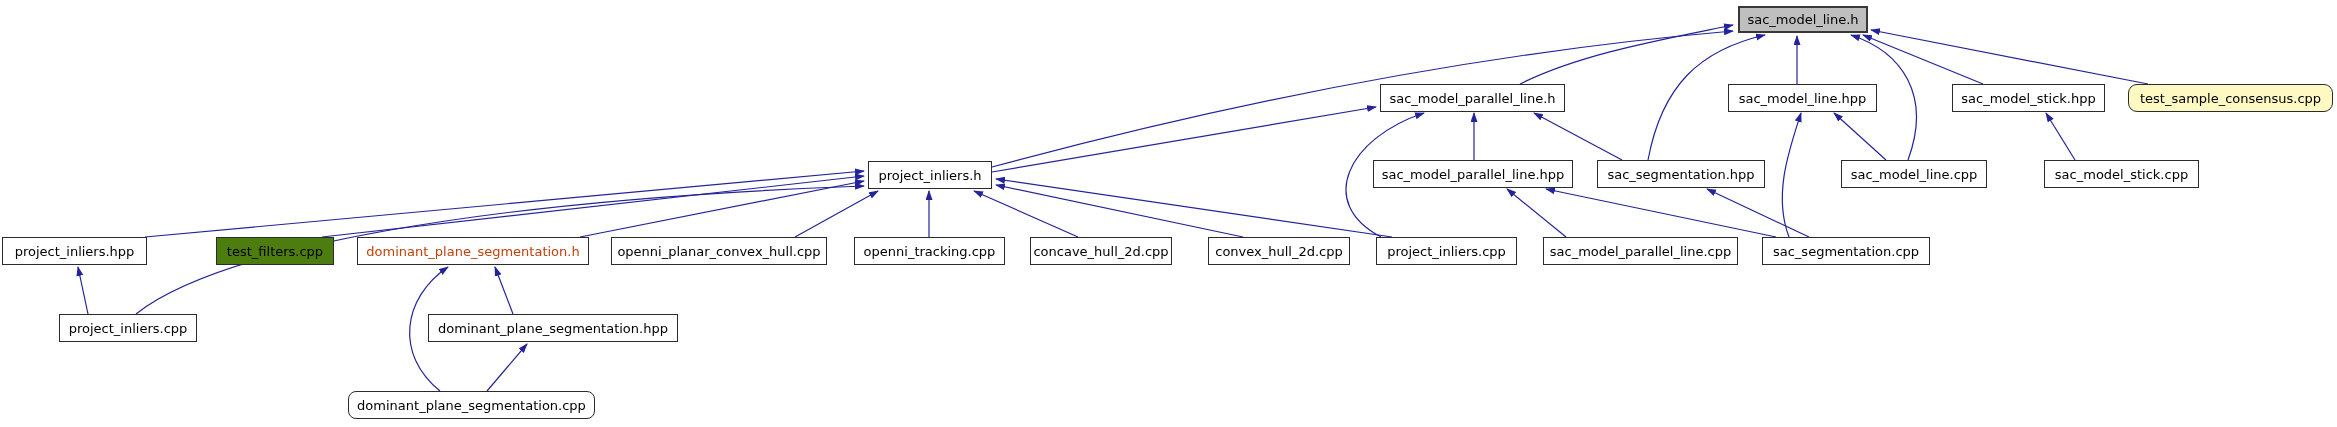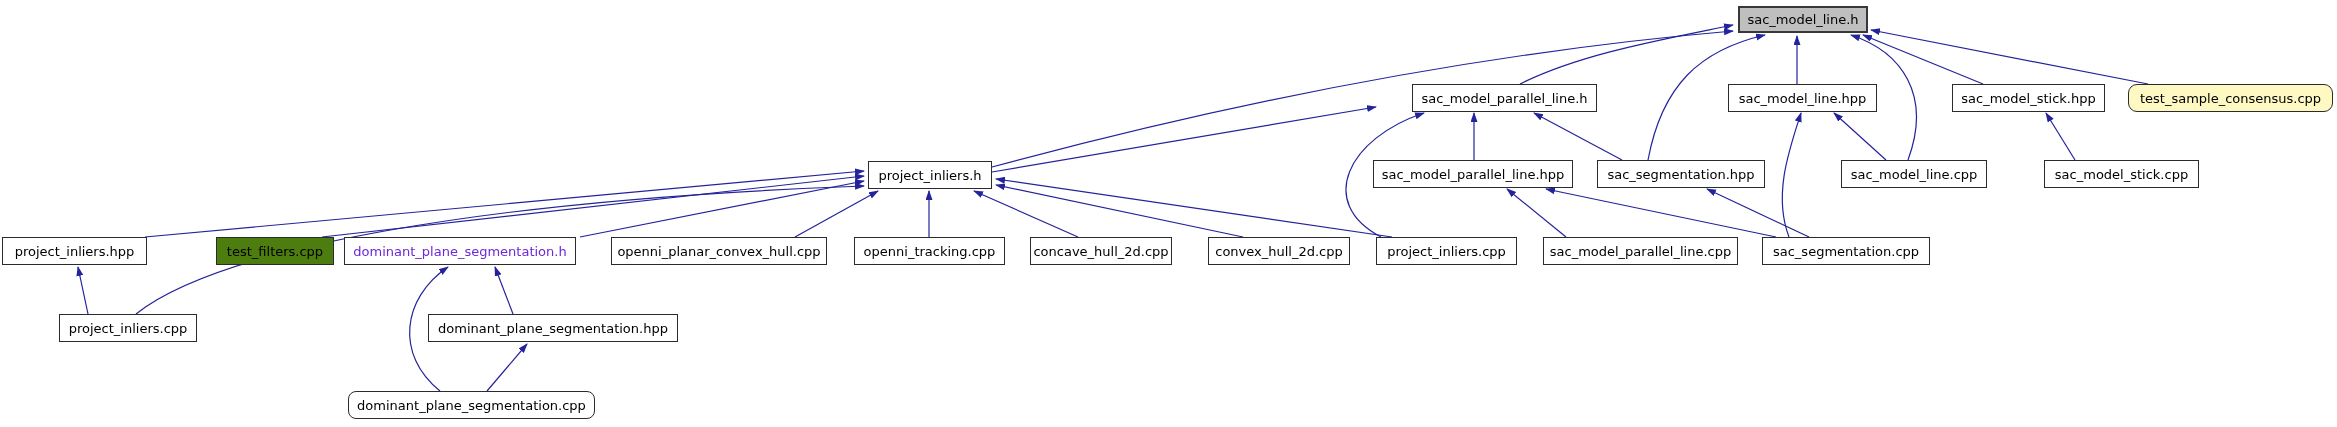--- a/index.html
+++ b/index.html
@@ -87,32 +87,32 @@
         <path d="M 1392,237 L 996,179" class="edge-path" stroke="#23239b" marker-end="url(#arrowhead)"></path>
         <path d="M 136,314 C 220,248 480,200 864,186" class="edge-path" stroke="#23239b" marker-end="url(#arrowhead)"></path>
         <path d="M 88,314 L 78,267" class="edge-path" stroke="#23239b" marker-end="url(#arrowhead)"></path>
         <path d="M 513,314 L 495,267" class="edge-path" stroke="#23239b" marker-end="url(#arrowhead)"></path>
         <path d="M 440,391 C 395,355 402,298 448,267" class="edge-path" stroke="#23239b" marker-end="url(#arrowhead)"></path>
         <path d="M 487,391 L 527,344" class="edge-path" stroke="#23239b" marker-end="url(#arrowhead)"></path>
       </g>
   </svg>
   <div id="node-layer">
       <div class="graph-node root" style="left: 1738px; top: 6px; width: 130px; height: 27px; border-color: rgb(56, 56, 56); background: rgb(191, 191, 191); color: rgb(0, 0, 0);">sac_model_line.h</div>
-      <div class="graph-node" style="left: 1380px; top: 84px; width: 185px; height: 28px; border-color: rgb(43, 43, 43); background: rgb(255, 255, 255); color: rgb(0, 0, 0); margin-left: 32px;">sac_model_parallel_line.h</div>
+      <div class="graph-node" style="left: 1380px; top: 84px; width: 185px; height: 28px; border-color: rgb(43, 43, 43); background: rgb(255, 255, 255); color: rgb(0, 0, 0);">sac_model_parallel_line.h</div>
       <div class="graph-node" style="left: 1728px; top: 84px; width: 149px; height: 28px; border-color: rgb(43, 43, 43); background: rgb(255, 255, 255); color: rgb(0, 0, 0);">sac_model_line.hpp</div>
       <div class="graph-node" style="left: 1952px; top: 84px; width: 153px; height: 28px; border-color: rgb(43, 43, 43); background: rgb(255, 255, 255); color: rgb(0, 0, 0);">sac_model_stick.hpp</div>
       <div class="graph-node" style="left: 2128px; top: 84px; width: 205px; height: 28px; border-color: rgb(43, 43, 43); background: #fef9c3; color: rgb(0, 0, 0); border-radius: 9px;">test_sample_consensus.cpp</div>
       <div class="graph-node" style="left: 868px; top: 161px; width: 124px; height: 28px; border-color: rgb(43, 43, 43); background: rgb(255, 255, 255); color: rgb(0, 0, 0);">project_inliers.h</div>
       <div class="graph-node" style="left: 1373px; top: 160px; width: 200px; height: 28px; border-color: rgb(43, 43, 43); background: rgb(255, 255, 255); color: rgb(0, 0, 0);">sac_model_parallel_line.hpp</div>
       <div class="graph-node" style="left: 1597px; top: 160px; width: 168px; height: 28px; border-color: rgb(43, 43, 43); background: rgb(255, 255, 255); color: rgb(0, 0, 0);">sac_segmentation.hpp</div>
       <div class="graph-node" style="left: 1841px; top: 160px; width: 146px; height: 28px; border-color: rgb(43, 43, 43); background: rgb(255, 255, 255); color: rgb(0, 0, 0);">sac_model_line.cpp</div>
       <div class="graph-node" style="left: 2010px; top: 160px; width: 155px; height: 28px; border-color: rgb(43, 43, 43); background: rgb(255, 255, 255); color: rgb(0, 0, 0); margin-left: 34px;">sac_model_stick.cpp</div>
       <div class="graph-node" style="left: 2px; top: 237px; width: 145px; height: 28px; border-color: rgb(43, 43, 43); background: rgb(255, 255, 255); color: rgb(0, 0, 0);">project_inliers.hpp</div>
       <div class="graph-node" style="left: 216px; top: 237px; width: 118px; height: 28px; border-color: rgb(43, 43, 43); background: #4d7c0f; color: rgb(0, 0, 0);">test_filters.cpp</div>
-      <div class="graph-node" style="left: 344px; top: 237px; width: 232px; height: 28px; border-color: rgb(43, 43, 43); background: rgb(255, 255, 255); color: #6d28d9;">dominant_plane_segmentation.h</div>
+      <div class="graph-node" style="left: 357px; top: 237px; width: 232px; height: 28px; border-color: rgb(43, 43, 43); background: rgb(255, 255, 255); color: #c2410c;">dominant_plane_segmentation.h</div>
       <div class="graph-node" style="left: 611px; top: 237px; width: 216px; height: 28px; border-color: rgb(43, 43, 43); background: rgb(255, 255, 255); color: rgb(0, 0, 0);">openni_planar_convex_hull.cpp</div>
       <div class="graph-node" style="left: 854px; top: 237px; width: 151px; height: 28px; border-color: rgb(43, 43, 43); background: rgb(255, 255, 255); color: rgb(0, 0, 0);">openni_tracking.cpp</div>
       <div class="graph-node" style="left: 1030px; top: 237px; width: 142px; height: 28px; border-color: rgb(43, 43, 43); background: rgb(255, 255, 255); color: rgb(0, 0, 0);">concave_hull_2d.cpp</div>
       <div class="graph-node" style="left: 1208px; top: 237px; width: 142px; height: 28px; border-color: rgb(43, 43, 43); background: rgb(255, 255, 255); color: rgb(0, 0, 0);">convex_hull_2d.cpp</div>
       <div class="graph-node" style="left: 1376px; top: 237px; width: 141px; height: 28px; border-color: rgb(43, 43, 43); background: rgb(255, 255, 255); color: rgb(0, 0, 0);">project_inliers.cpp</div>
       <div class="graph-node" style="left: 1543px; top: 237px; width: 195px; height: 28px; border-color: rgb(43, 43, 43); background: rgb(255, 255, 255); color: rgb(0, 0, 0);">sac_model_parallel_line.cpp</div>
       <div class="graph-node" style="left: 1762px; top: 237px; width: 168px; height: 28px; border-color: rgb(43, 43, 43); background: rgb(255, 255, 255); color: rgb(0, 0, 0);">sac_segmentation.cpp</div>
       <div class="graph-node" style="left: 59px; top: 314px; width: 138px; height: 28px; border-color: rgb(43, 43, 43); background: rgb(255, 255, 255); color: rgb(0, 0, 0);">project_inliers.cpp</div>
       <div class="graph-node" style="left: 428px; top: 314px; width: 250px; height: 28px; border-color: rgb(43, 43, 43); background: rgb(255, 255, 255); color: rgb(0, 0, 0);">dominant_plane_segmentation.hpp</div>
       <div class="graph-node" style="left: 348px; top: 391px; width: 247px; height: 28px; border-color: rgb(43, 43, 43); background: rgb(255, 255, 255); color: rgb(0, 0, 0); border-radius: 8px;">dominant_plane_segmentation.cpp</div>

